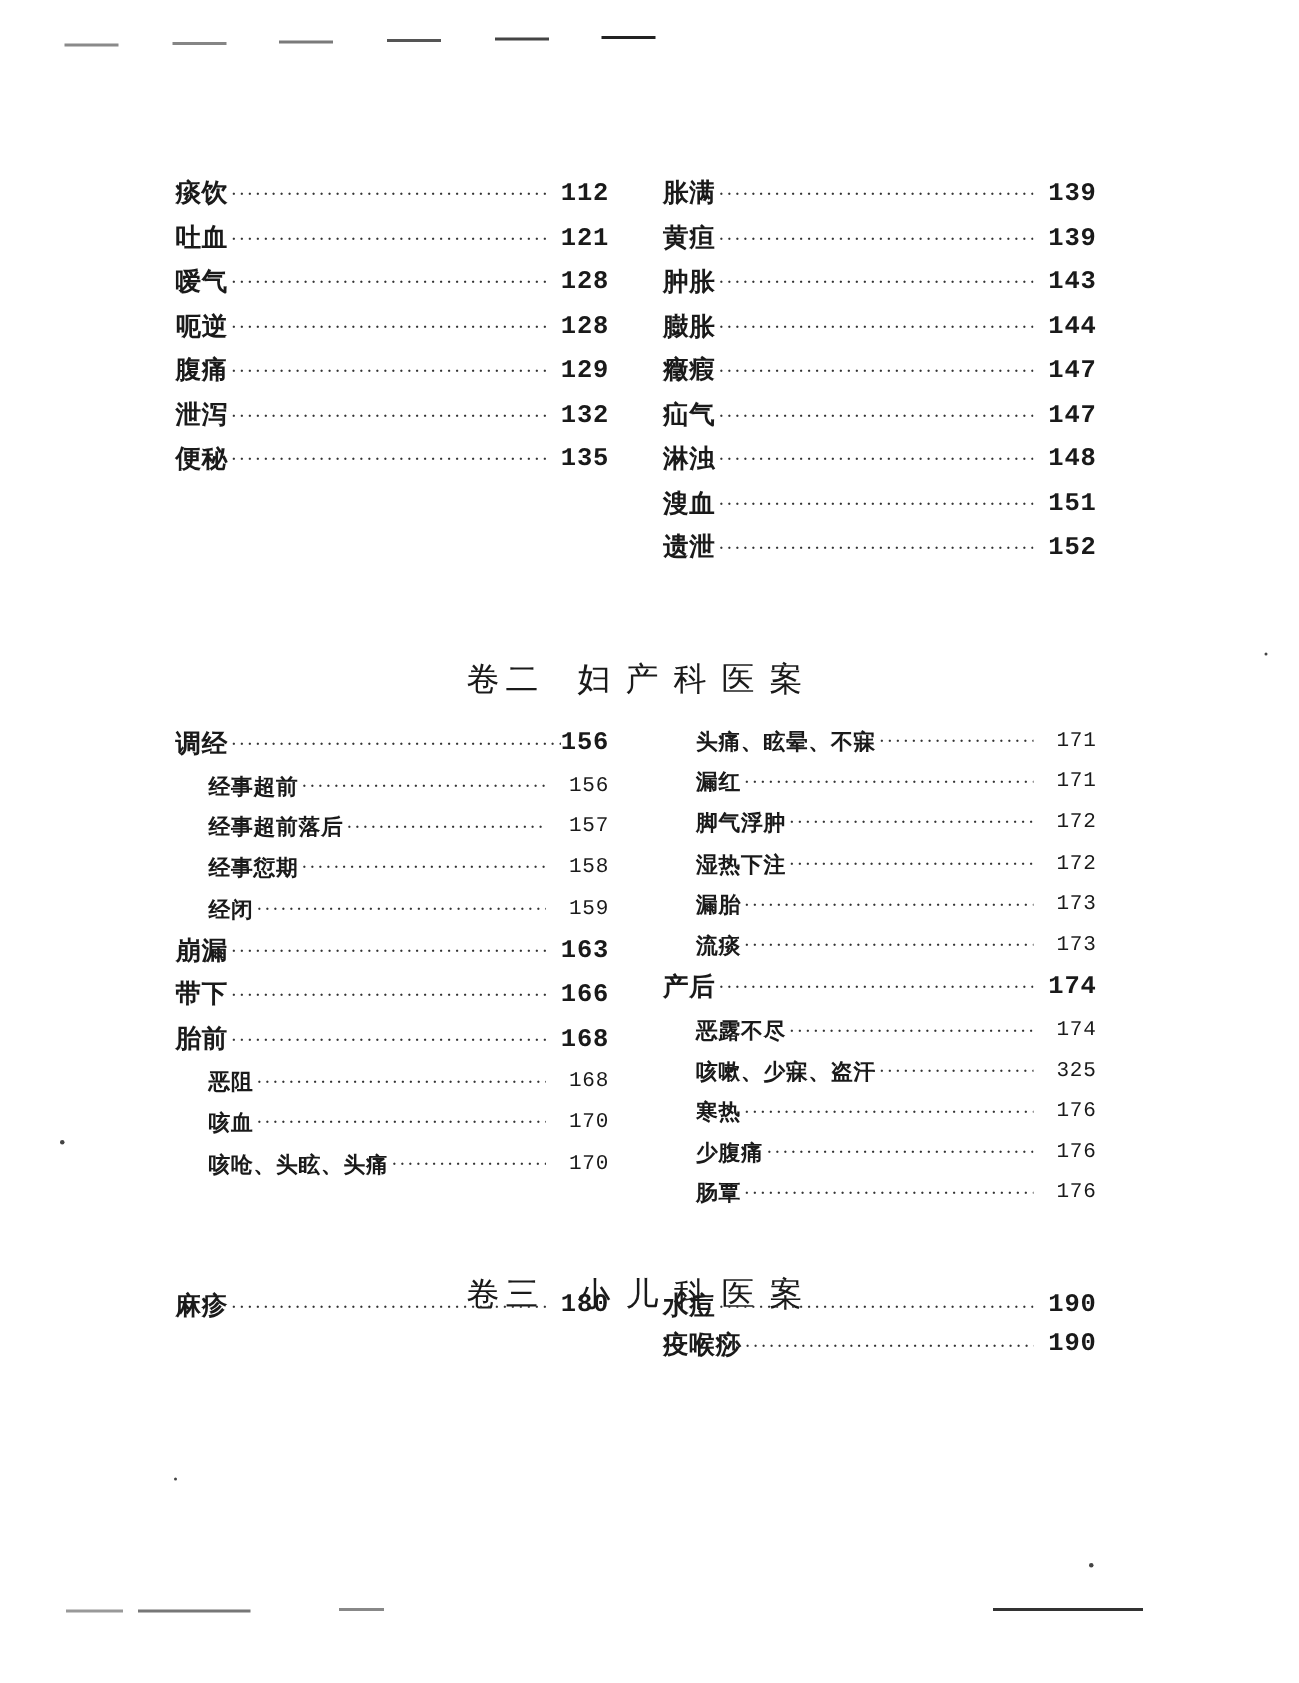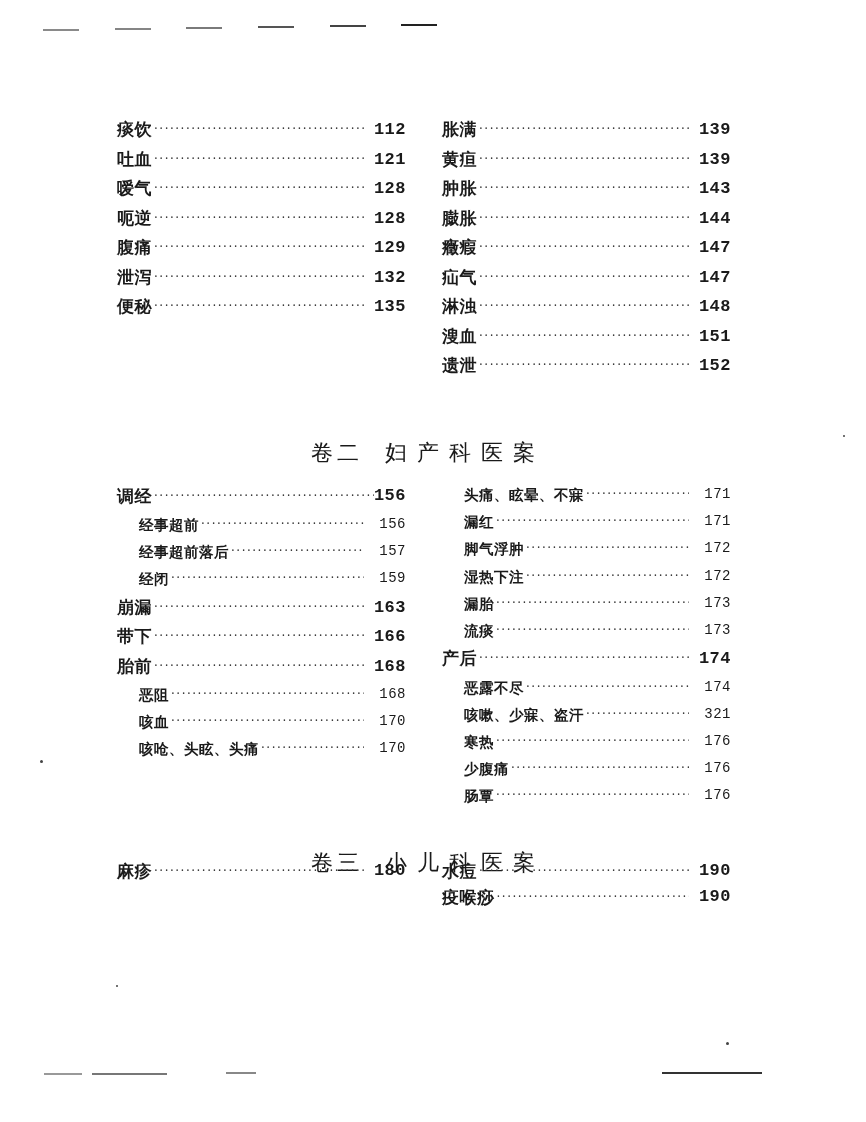--- a/index.html
+++ b/index.html
@@ -168,20 +168,25 @@
         <span class="label">经事超前</span>
         <span class="dots"></span>
         <span class="pg">156</span>
       </div>
     <div class="entry sub">
         <span class="label">经事超前落后</span>
         <span class="dots"></span>
         <span class="pg">157</span>
       </div>
     <div class="entry sub">
+        <span class="label">经事愆期</span>
+        <span class="dots"></span>
+        <span class="pg">158</span>
+      </div>
+    <div class="entry sub">
         <span class="label">经闭</span>
         <span class="dots"></span>
         <span class="pg">159</span>
       </div>
     <div class="entry">
         <span class="label">崩漏</span>
         <span class="dots"></span>
         <span class="pg">163</span>
       </div>
     <div class="entry">
@@ -247,21 +252,21 @@
         <span class="pg">174</span>
       </div>
     <div class="entry sub">
         <span class="label">恶露不尽</span>
         <span class="dots"></span>
         <span class="pg">174</span>
       </div>
     <div class="entry sub">
         <span class="label">咳嗽、少寐、盗汗</span>
         <span class="dots"></span>
-        <span class="pg">321</span>
+        <span class="pg">325</span>
       </div>
     <div class="entry sub">
         <span class="label">寒热</span>
         <span class="dots"></span>
         <span class="pg">176</span>
       </div>
     <div class="entry sub">
         <span class="label">少腹痛</span>
         <span class="dots"></span>
         <span class="pg">176</span>

